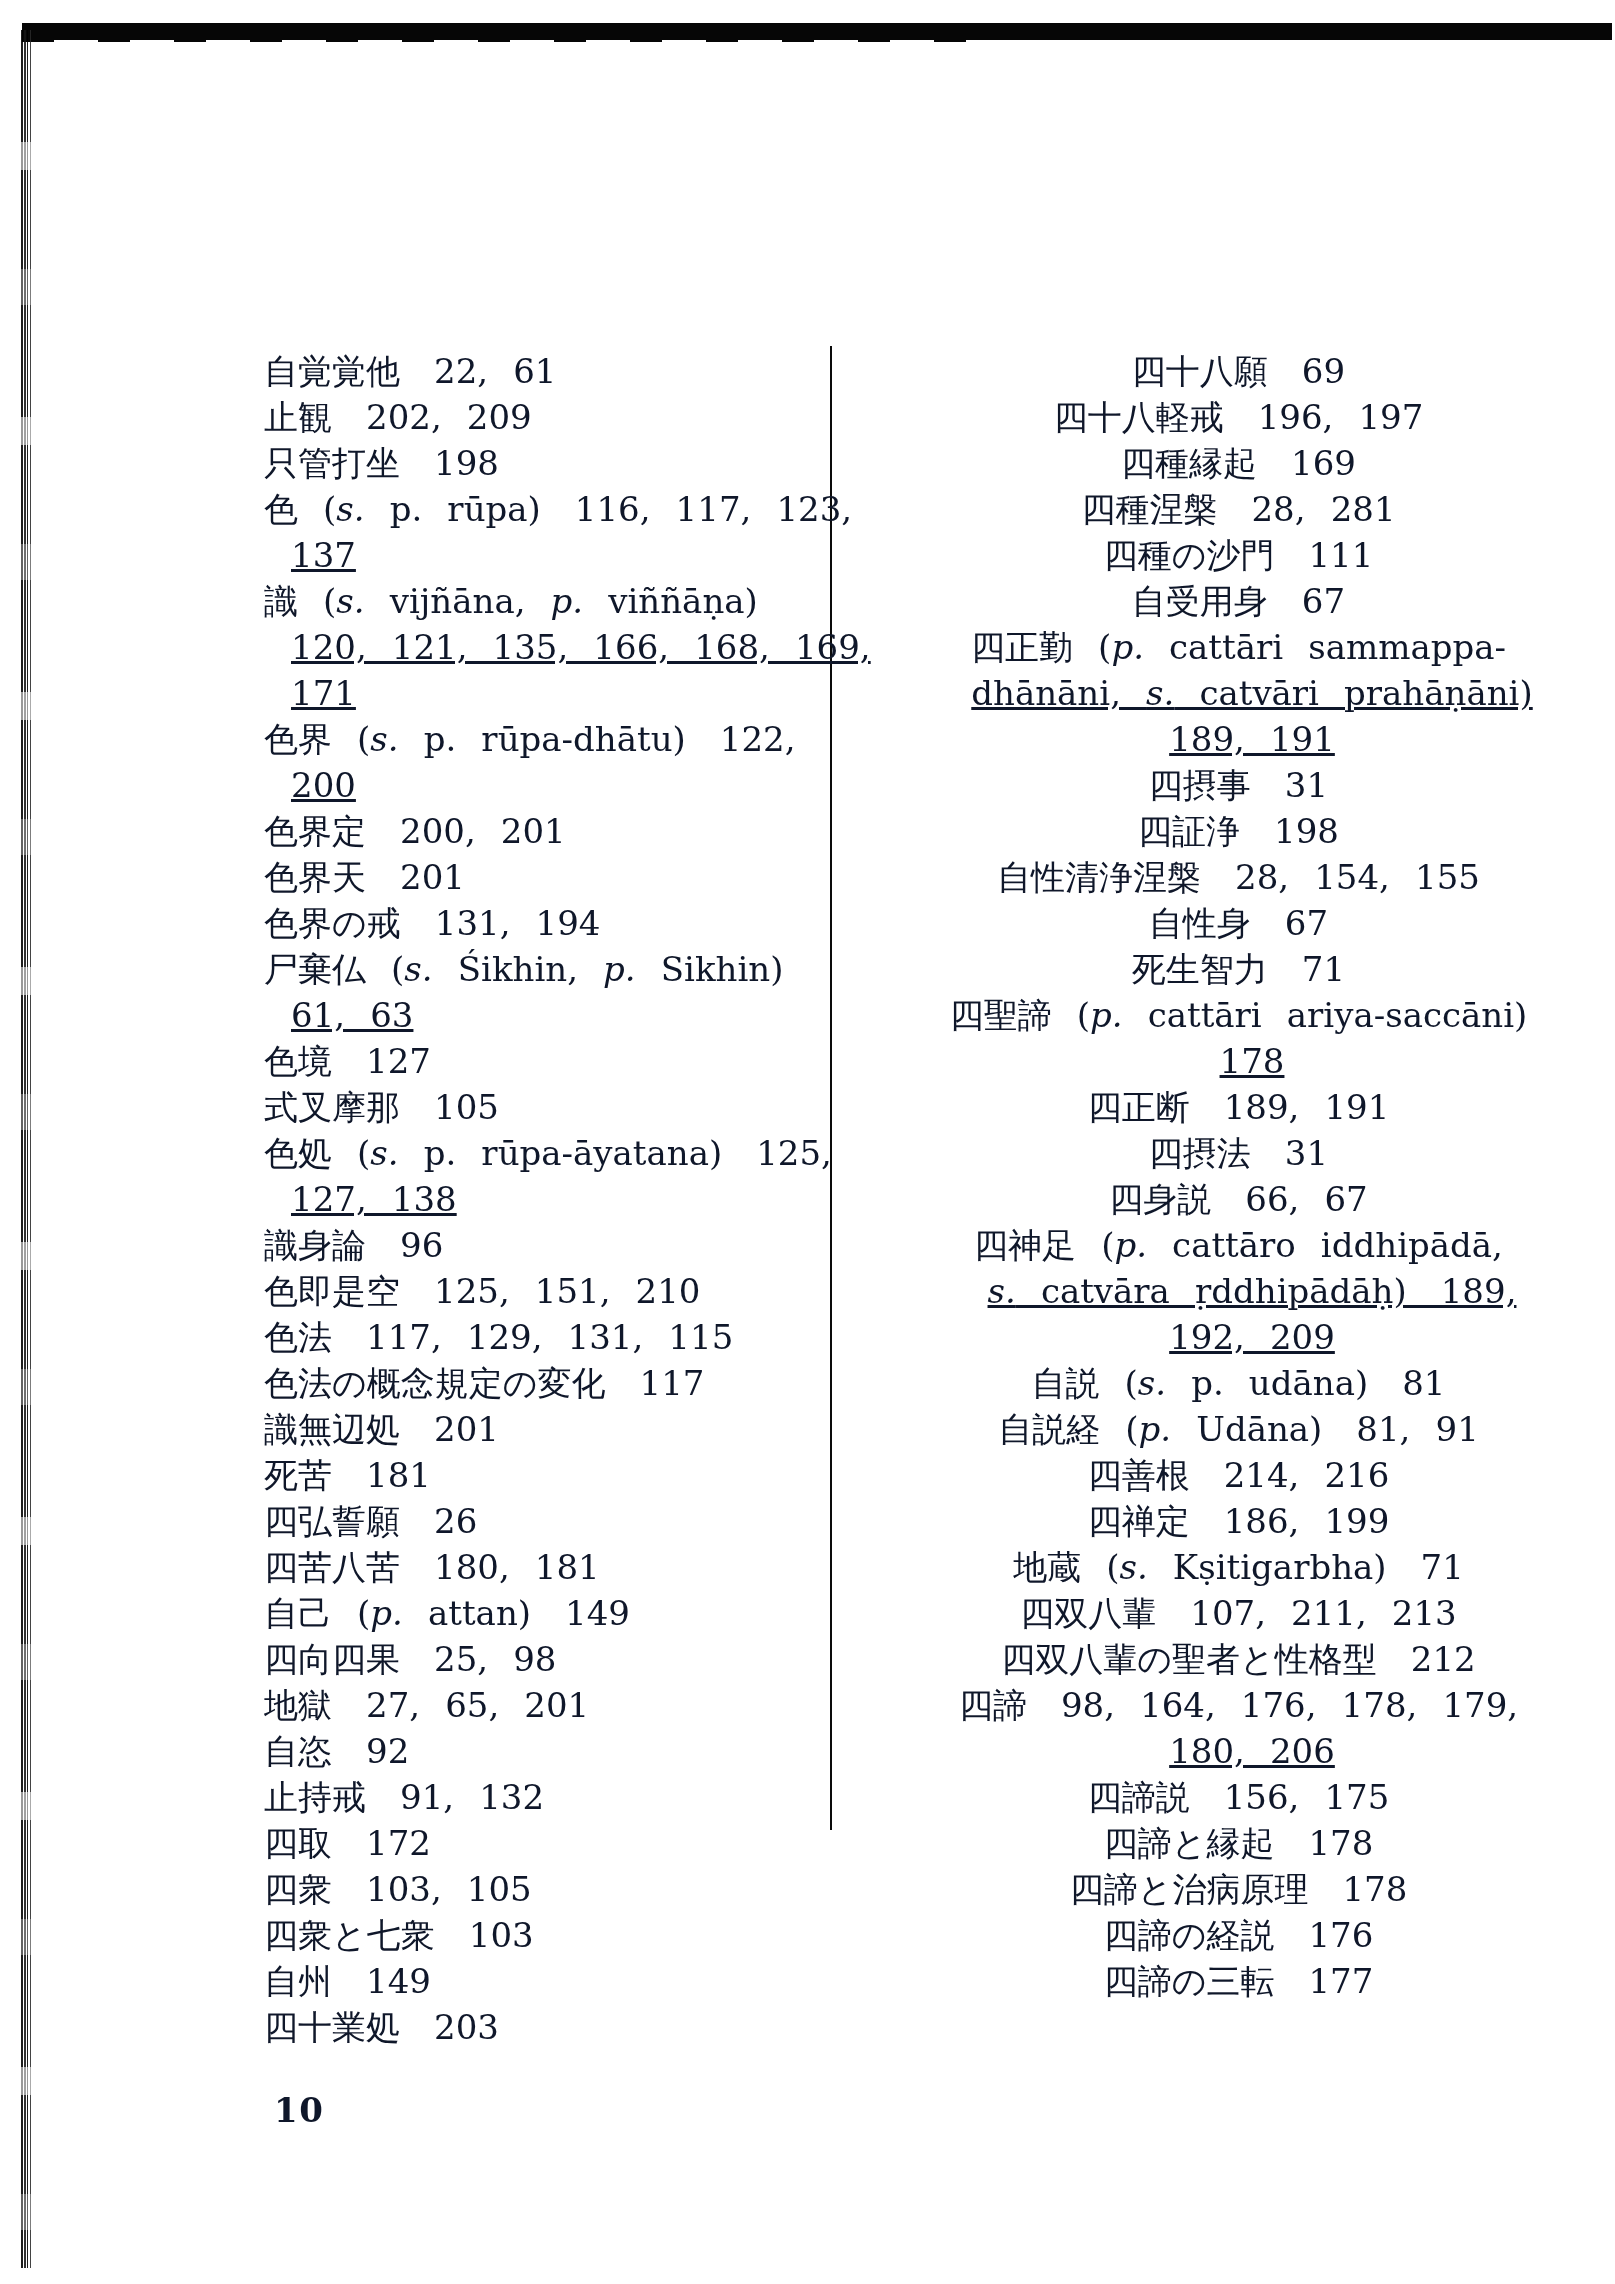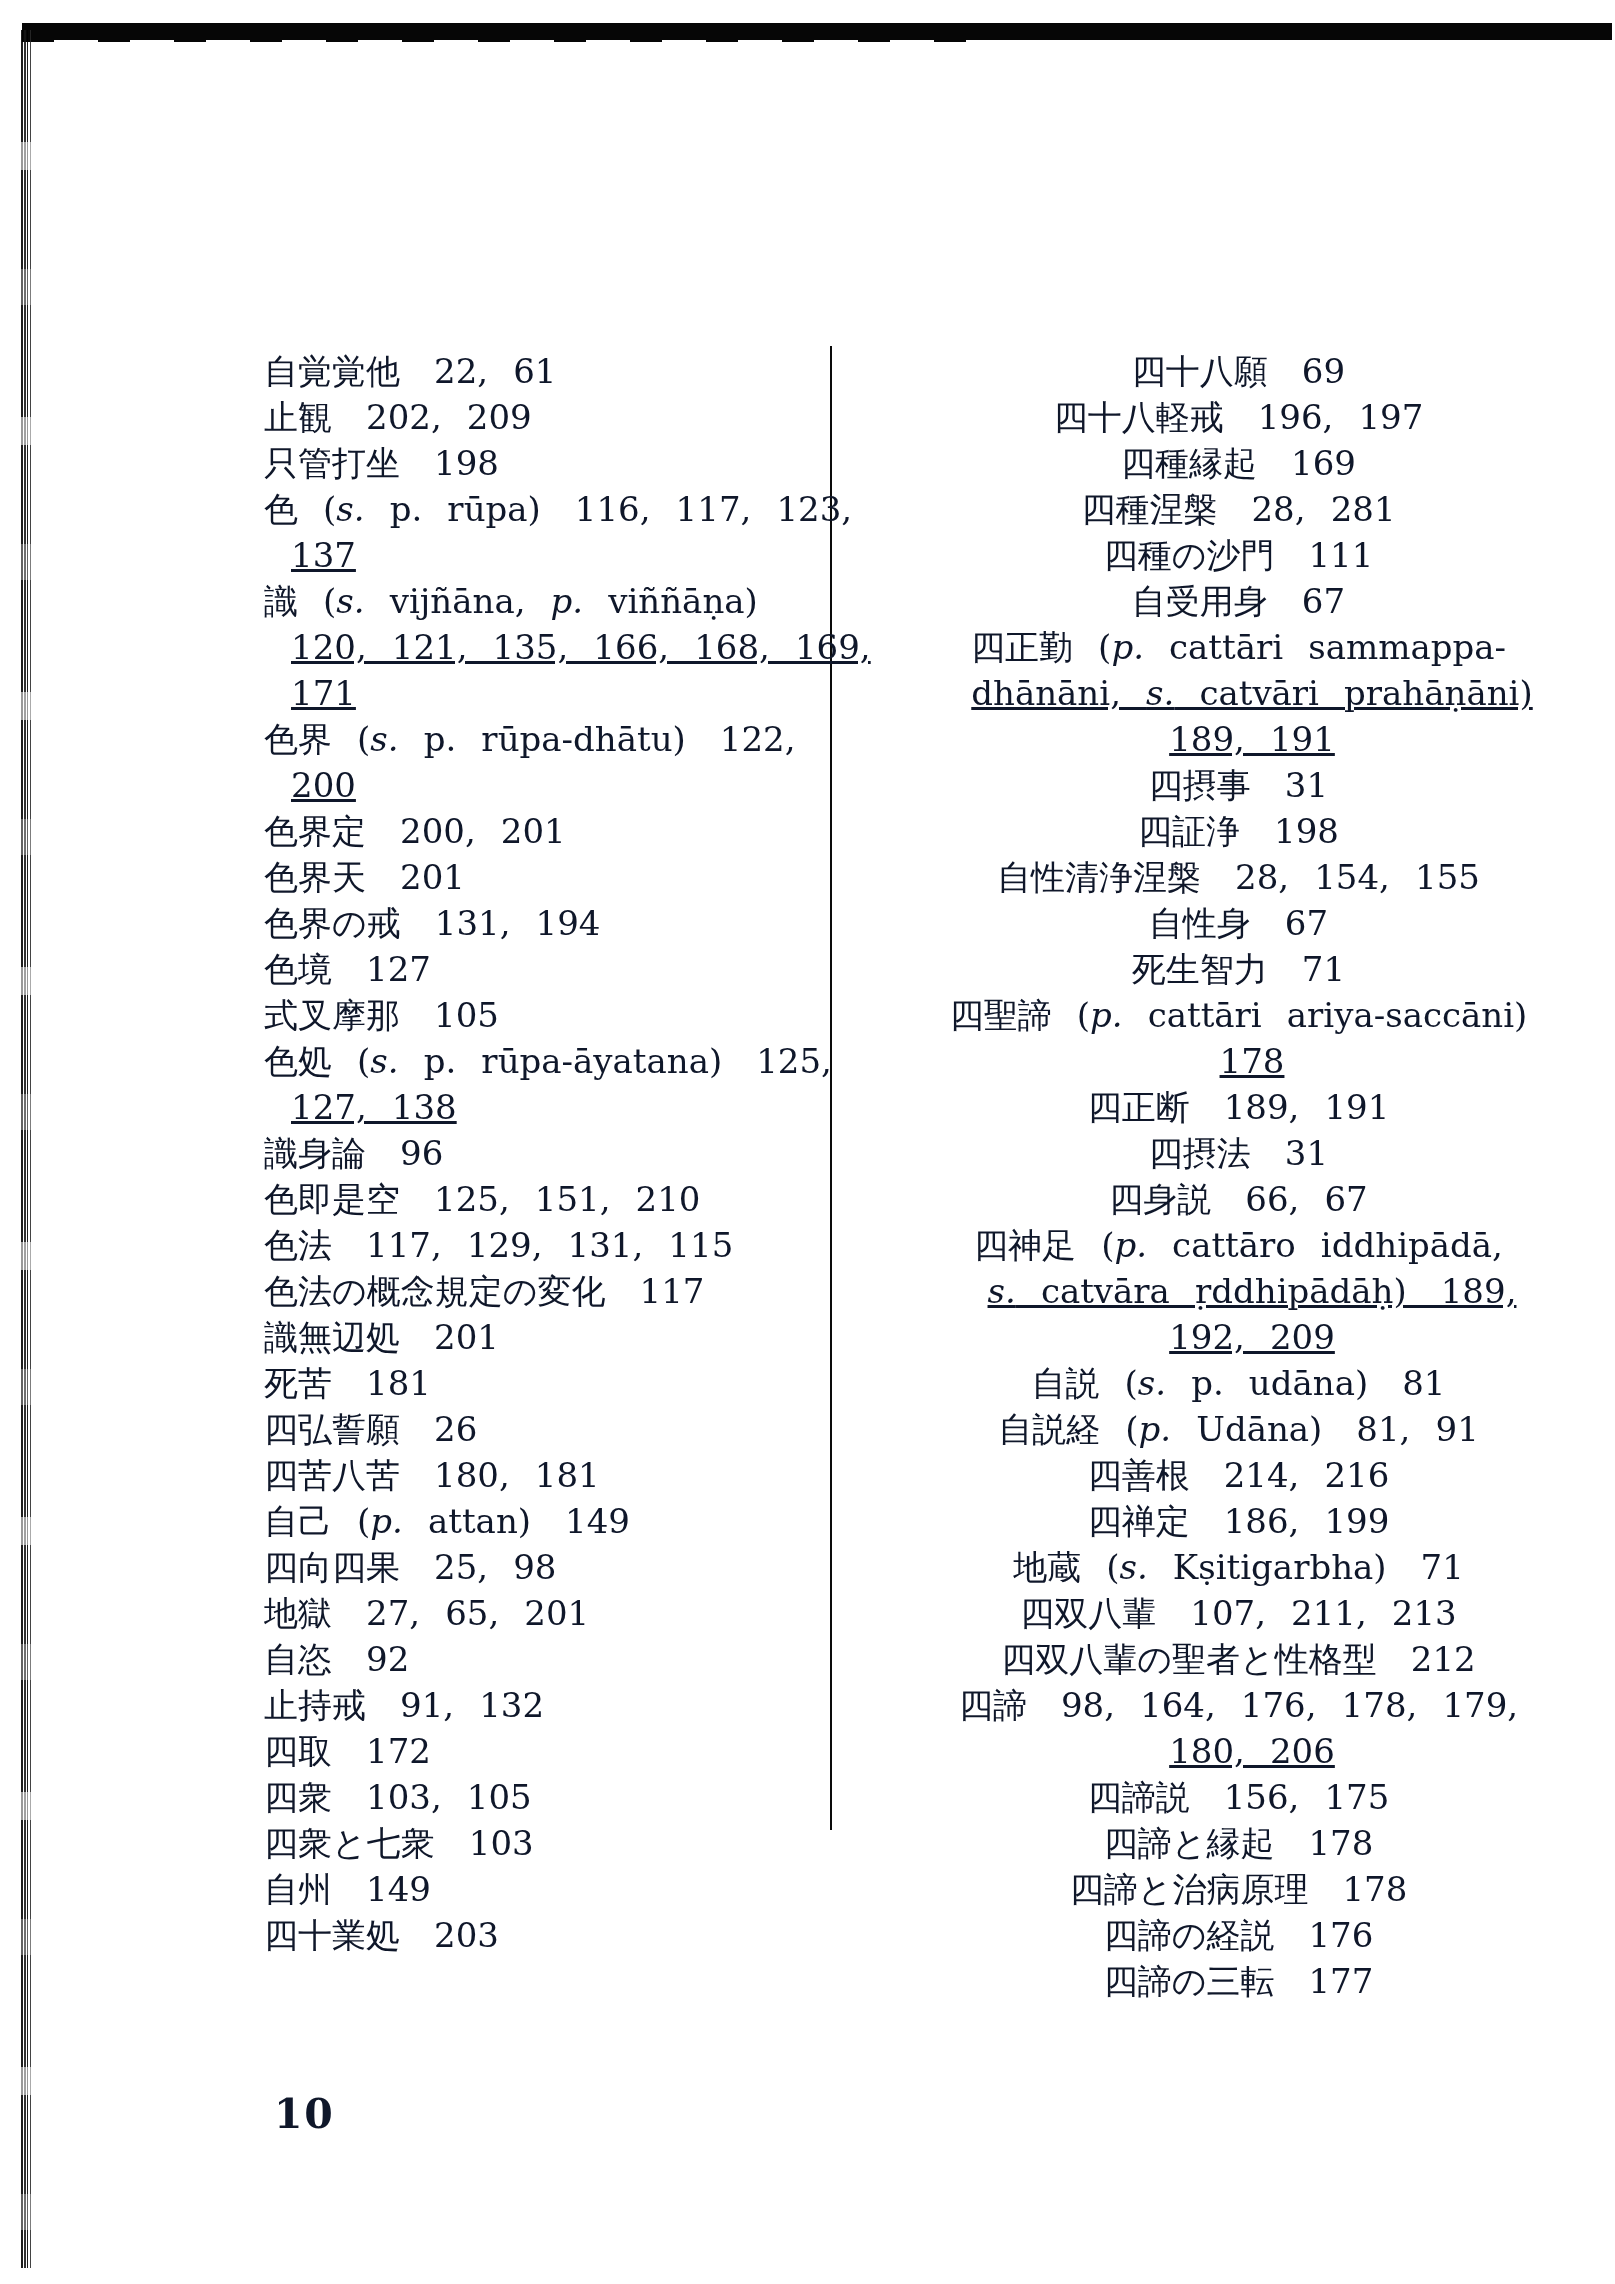--- a/index.html
+++ b/index.html
@@ -47,21 +47,21 @@
   .line{
     height:46px;line-height:46px;
     font-size:34px;
     white-space:nowrap;
     word-spacing:0.42em;
   }
   .line.cont{padding-left:27px;text-decoration:underline;}
   .line i{font-style:italic;}
   .page-number{
     position:absolute;left:274px;top:2090px;
-    font-size:41px;font-weight:700;letter-spacing:1.6px;
+    font-size:34px;font-weight:700;letter-spacing:1.6px;
   }
 </style>
 </head>
 <body>
 
 <div class="page">
 
   <div class="top-bar"></div>
   <div class="left-streaks"></div>
   <div class="col-divider"></div>
@@ -92,20 +92,24 @@
       <div>
         <div class="line">色界定　200, 201</div>
       </div>
       <div>
         <div class="line">色界天　201</div>
       </div>
       <div>
         <div class="line">色界の戒　131, 194</div>
       </div>
       <div>
+        <div class="line">尸棄仏 (<i>s.</i> Śikhin, <i>p.</i> Sikhin)</div>
+        <div class="line cont">61, 63</div>
+      </div>
+      <div>
         <div class="line">色境　127</div>
       </div>
       <div>
         <div class="line">式叉摩那　105</div>
       </div>
       <div>
         <div class="line">色処 (<i>s.</i> p. rūpa-āyatana)　125,</div>
         <div class="line cont">127, 138</div>
       </div>
       <div>

